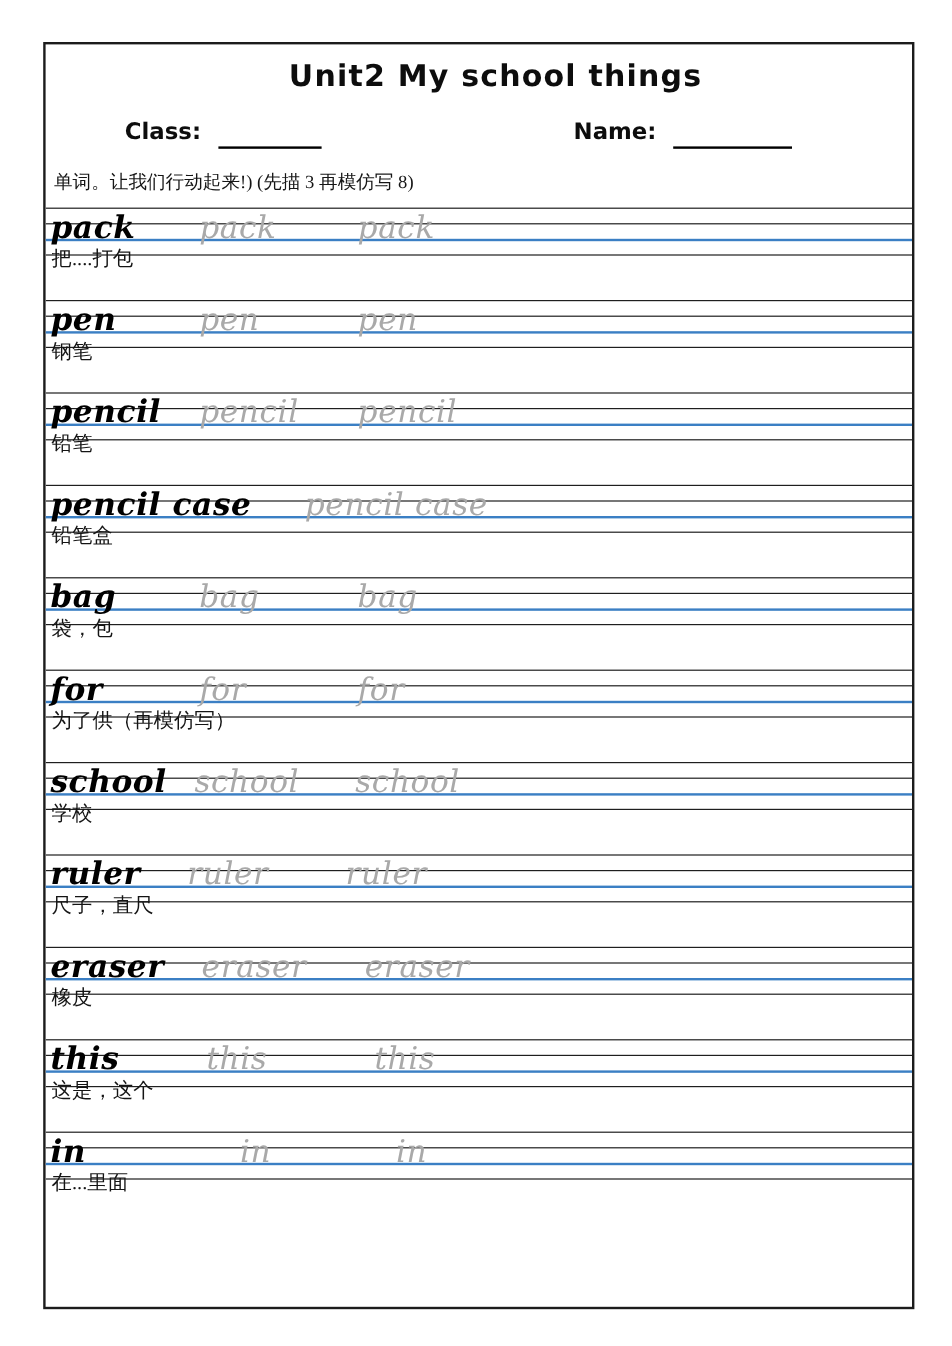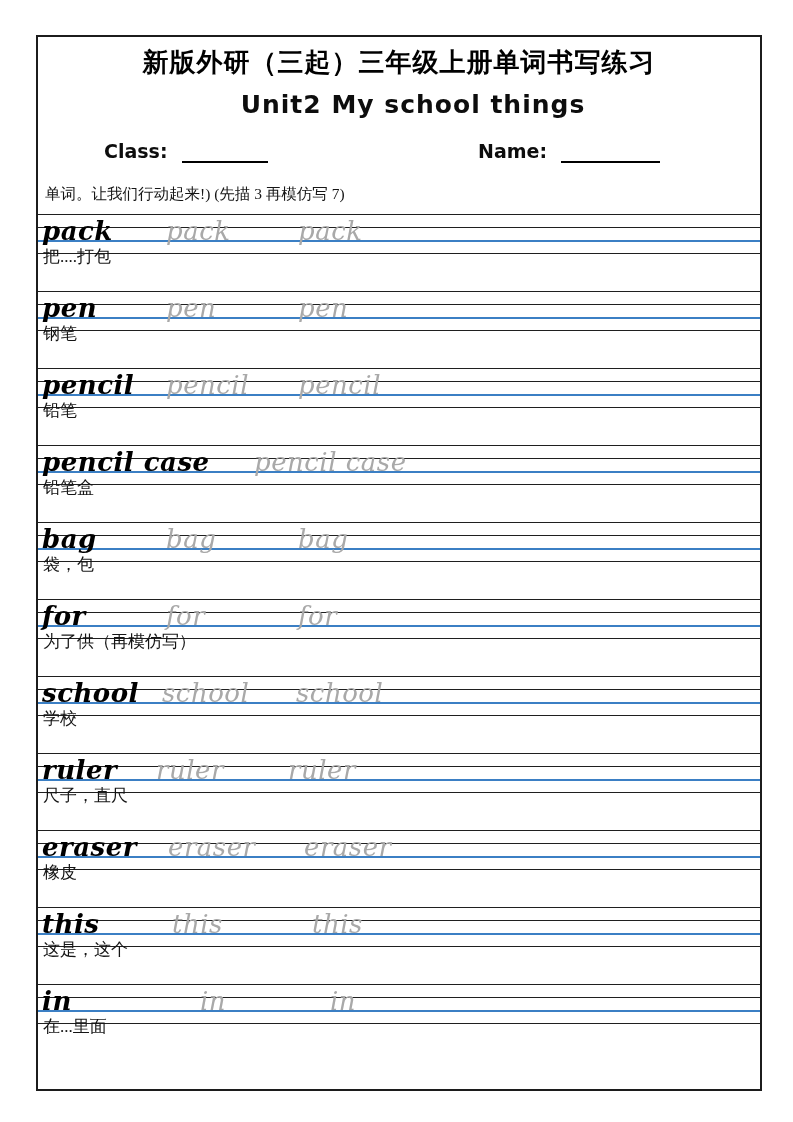--- a/index.html
+++ b/index.html
@@ -9,21 +9,21 @@
          border:2px solid #1c1c1c;box-sizing:border-box;background:#fff;overflow:hidden;}
   h1.title{margin:10px 4px 0;font-size:26px;line-height:31px;font-weight:bold;
            text-align:center;letter-spacing:1px;color:#000;
            font-family:"Liberation Sans", sans-serif;}
   h2.subtitle{margin:12px 0 0;font-size:25px;line-height:30px;font-weight:bold;
               text-align:center;letter-spacing:1px;color:#0d0d0d;
               font-family:"DejaVu Sans", sans-serif;padding-left:28px;}
   .fields{margin-top:16px;height:26px;display:flex;align-items:flex-end;
           padding:0 100px 0 66px;font-size:19px;font-weight:bold;
           font-family:"DejaVu Sans", sans-serif;color:#0d0d0d;}
-  .field{display:flex;align-items:center;}
+  .field{display:flex;align-items:flex-end;}
   .field.right{margin-left:auto;}
   .blank{display:inline-block;height:16px;border-bottom:2.5px solid #000;
          margin-left:14px;transform:translateY(3px);}
   .blank.class{width:86px;}
   .blank.name{width:99px;}
   .instructions{margin:12px 8px 0 7px;font-size:15.5px;color:#151515;
                 font-family:"Liberation Serif", serif;}
   .instructions .iline{line-height:39px;}
   .instructions .iline.just{text-align:justify;text-align-last:justify;}
   .rows{margin-top:1px;}
@@ -38,36 +38,35 @@
         font-family:"DejaVu Serif", serif;font-style:italic;font-weight:bold;
         font-size:26px;letter-spacing:0.5px;color:var(--word-dark,#000);}
   .word.trace{color:var(--word-trace,#a9a9a9);font-weight:normal;}
   .meaning{position:absolute;top:32px;left:5px;font-size:17px;line-height:22px;
            font-family:"Liberation Serif", serif;color:#141414;}
 </style>
 </head>
 <body>
 
 <div class="sheet">
-  <h1 class="title">新版外研（三起）三年级上册单词书写练习</h1>
   <h2 class="subtitle">Unit2 My school things</h2>
 
   <div class="fields">
     <span class="field">
       <span>Class:</span>
       <span class="blank class"></span>
     </span>
     <span class="field right">
       <span>Name:</span>
       <span class="blank name"></span>
     </span>
   </div>
 
   <div class="instructions">
-    <div class="iline">单词。让我们行动起来!) (先描 3 再模仿写 7)</div>
+    <div class="iline">单词。让我们行动起来!) (先描 3 再模仿写 8)</div>
   </div>
 
   <div class="rows" id="rows">
       <section class="word-row">
         <div class="guide">
           <div class="gl l1"></div>
           <div class="gl l2"></div>
           <div class="gl l3"></div>
           <div class="gl l4"></div>
           <span class="word" style="left: 4px;">pack</span>

